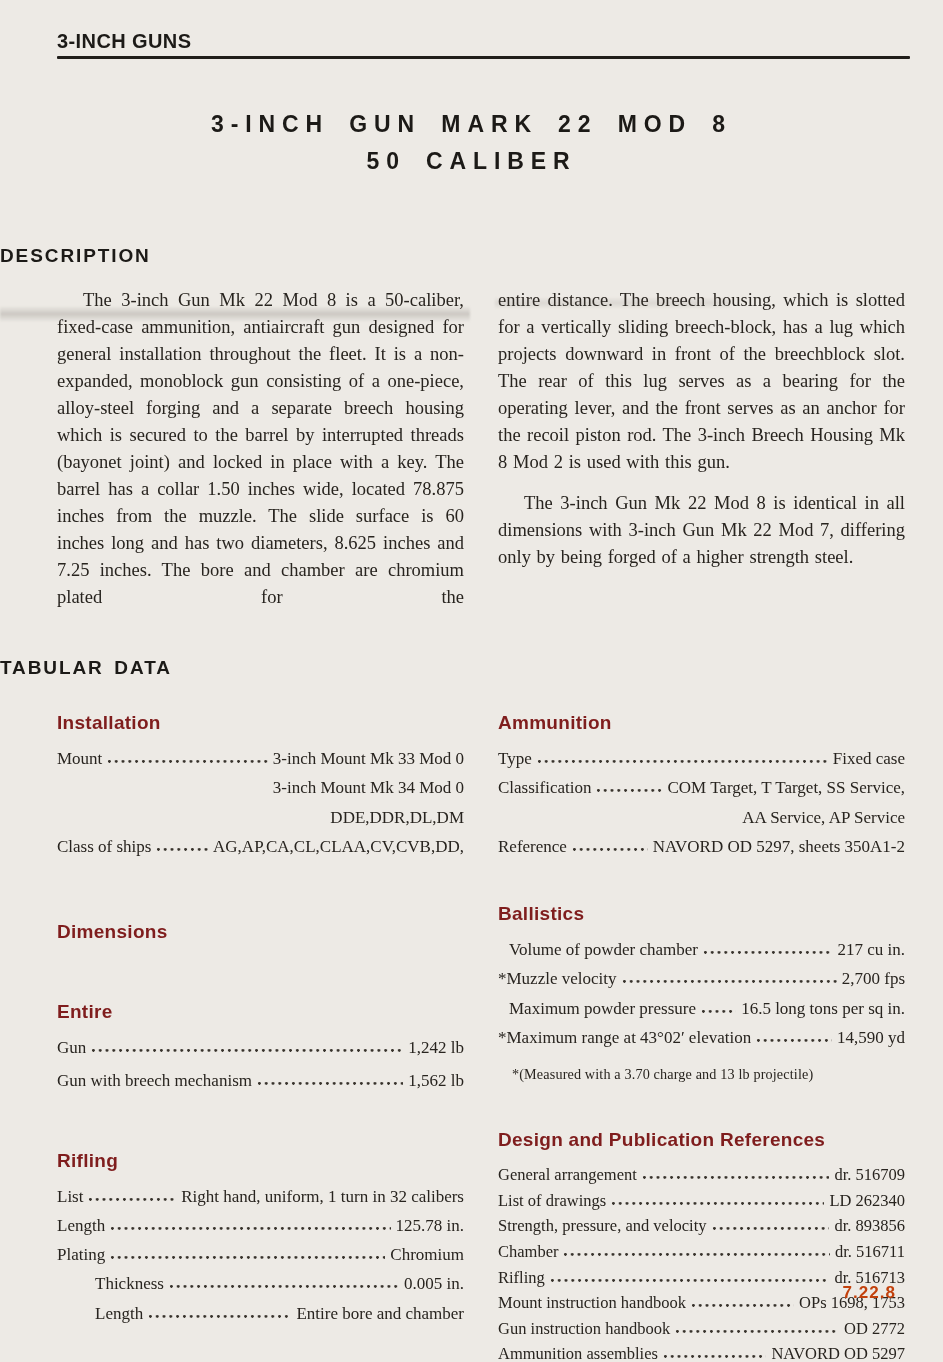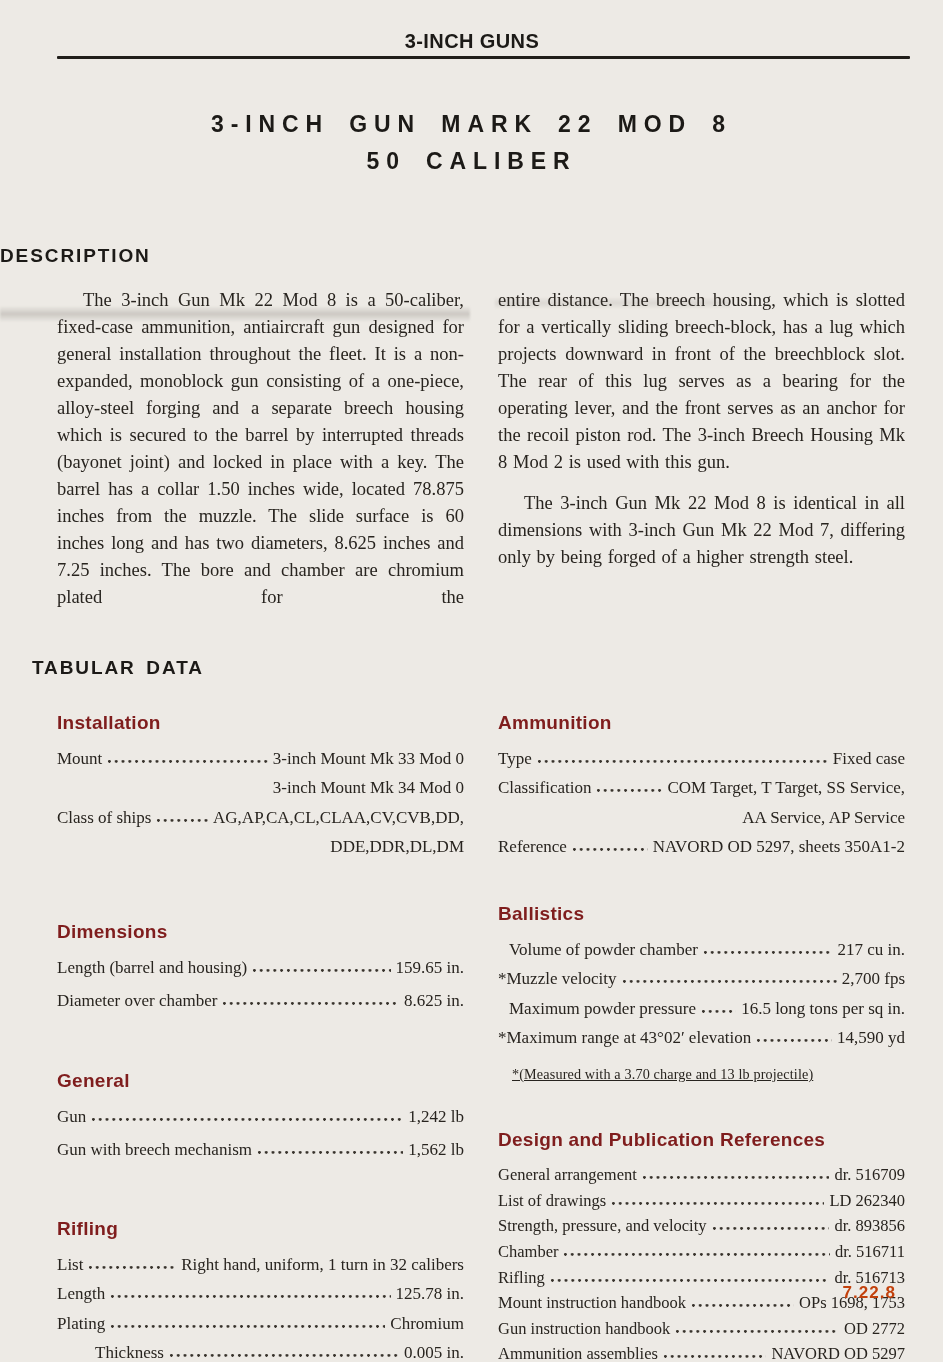--- a/index.html
+++ b/index.html
@@ -4,21 +4,21 @@
 <style>
   html, body { margin: 0; padding: 0; }
   body {
     width: 943px; height: 1362px;
     background: #edeae5;
     color: #28241f;
     font-family: "Liberation Serif", serif;
     position: relative;
     overflow: hidden;
   }
-  .page-header { padding: 30px 56px 0 57px; text-align: center; }
+  .page-header { padding: 30px 56px 0 57px; text-align: left; }
   .header-label {
     font-family: "Liberation Sans", sans-serif;
     font-weight: bold; font-size: 20px; letter-spacing: 0.02em;
     color: #1c1a17; display: inline-block;
   }
   .top-rule { margin: 3px 33px 0 57px; height: 3px; background: #211e1a; border-radius: 1px; }
   .doc-title { margin-top: 52px; text-align: center; color: #1c1a17; }
   .doc-title .line1 {
     font-family: "Liberation Sans", sans-serif; font-weight: bold;
     font-size: 23px; letter-spacing: 0.30em; word-spacing: 0.30em;
@@ -28,21 +28,21 @@
     font-family: "Liberation Sans", sans-serif; font-weight: bold;
     font-size: 23px; letter-spacing: 0.30em; word-spacing: 0.30em;
   }
   .center-heading {
     text-align: left;
     font-family: "Liberation Sans", sans-serif; font-weight: bold;
     font-size: 19px; letter-spacing: 0.10em; word-spacing: 0.18em;
     color: #1c1a17;
   }
   .desc-heading { margin-top: 70px; }
-  .tabular-heading { margin-top: 46px; margin-left: 32px; }
+  .tabular-heading { margin-top: 46px; }
   .two-col { display: flex; gap: 34px; padding: 0 38px 0 57px; }
   .two-col .col { flex: 1 1 0; min-width: 0; }
   .description { margin-top: 20px; }
   .para {
     margin: 0; font-size: 18.5px; line-height: 27px;
     text-align: justify; word-spacing: 0.06em;
   }
   .para.indent { text-indent: 26px; }
   .para.justify-last { text-align-last: justify; }
   .para + .para { margin-top: 14px; }
@@ -66,21 +66,21 @@
     flex: 1 1 auto; min-width: 12px; margin: 0 5px;
     height: 5px; align-self: baseline;
     background-image: radial-gradient(circle at 2.4px 2.4px, #38332c 1.15px, rgba(0,0,0,0) 1.6px);
     background-size: 6.8px 5px; background-repeat: repeat-x;
   }
   .row.cont { display: block; text-align: right; }
   .row.sub { padding-left: 38px; }
   .row.pad { padding-left: 11px; }
   .footnote {
     font-size: 14.2px; padding-left: 14px; margin-top: 18px;
-    letter-spacing: 0.01em; white-space: nowrap; text-decoration: underline;
+    letter-spacing: 0.01em; white-space: nowrap;
   }
   .page-number {
     position: absolute; top: 1283px; right: 47px;
     font-family: "Liberation Sans", sans-serif; font-weight: bold;
     font-size: 17px; letter-spacing: 0.06em; color: #c2410c;
   }
   .smudge { position: absolute; pointer-events: none; }
   .smudge-1 {
     left: 0; top: 306px; width: 470px; height: 16px;
     background: linear-gradient(to bottom, rgba(110,105,95,0) 0%, rgba(110,105,95,0.26) 50%, rgba(110,105,95,0) 100%);
@@ -130,49 +130,37 @@
       <h3 class="tab-heading">Installation</h3>
       <div class="rows">
         <div class="row">
           <span class="lbl">Mount</span>
           <span class="leader"></span>
           <span class="val">3-inch Mount Mk 33 Mod 0</span>
         </div>
         <div class="row cont">
           <span class="val">3-inch Mount Mk 34 Mod 0</span>
         </div>
-        <div class="row">
-          <span class="lbl">Class of ships</span>
-          <span class="leader"></span>
-          <span class="val">AG,AP,CA,CL,CLAA,CV,CVB,DD,</span>
-        </div>
         <div class="row cont">
           <span class="val">DDE,DDR,DL,DM</span>
         </div>
+        <div class="row">
+          <span class="lbl">Class of ships</span>
+          <span class="leader"></span>
+          <span class="val">AG,AP,CA,CL,CLAA,CV,CVB,DD,</span>
+        </div>
       </div>
     </section>
 
     <section class="tab-section">
       <h3 class="tab-heading">Dimensions</h3>
-      <div class="rows loose">
-        <div class="row">
-          <span class="lbl">Length (barrel and housing)</span>
-          <span class="leader"></span>
-          <span class="val">159.65 in.</span>
-        </div>
-        <div class="row">
-          <span class="lbl">Diameter over chamber</span>
-          <span class="leader"></span>
-          <span class="val">8.625 in.</span>
-        </div>
-      </div>
     </section>
 
     <section class="tab-section">
-      <h3 class="tab-heading">General</h3>
+      <h3 class="tab-heading">Entire</h3>
       <div class="rows loose">
         <div class="row">
           <span class="lbl">Gun</span>
           <span class="leader"></span>
           <span class="val">1,242 lb</span>
         </div>
         <div class="row">
           <span class="lbl">Gun with breech mechanism</span>
           <span class="leader"></span>
           <span class="val">1,562 lb</span>

